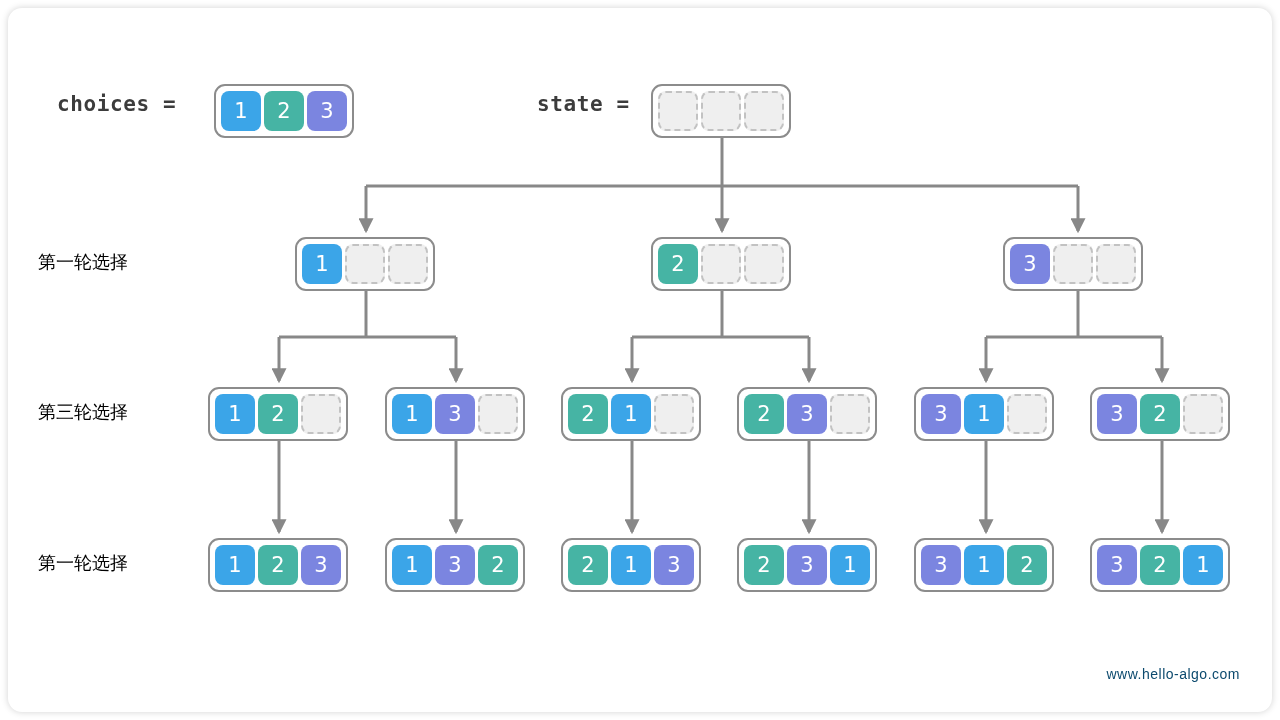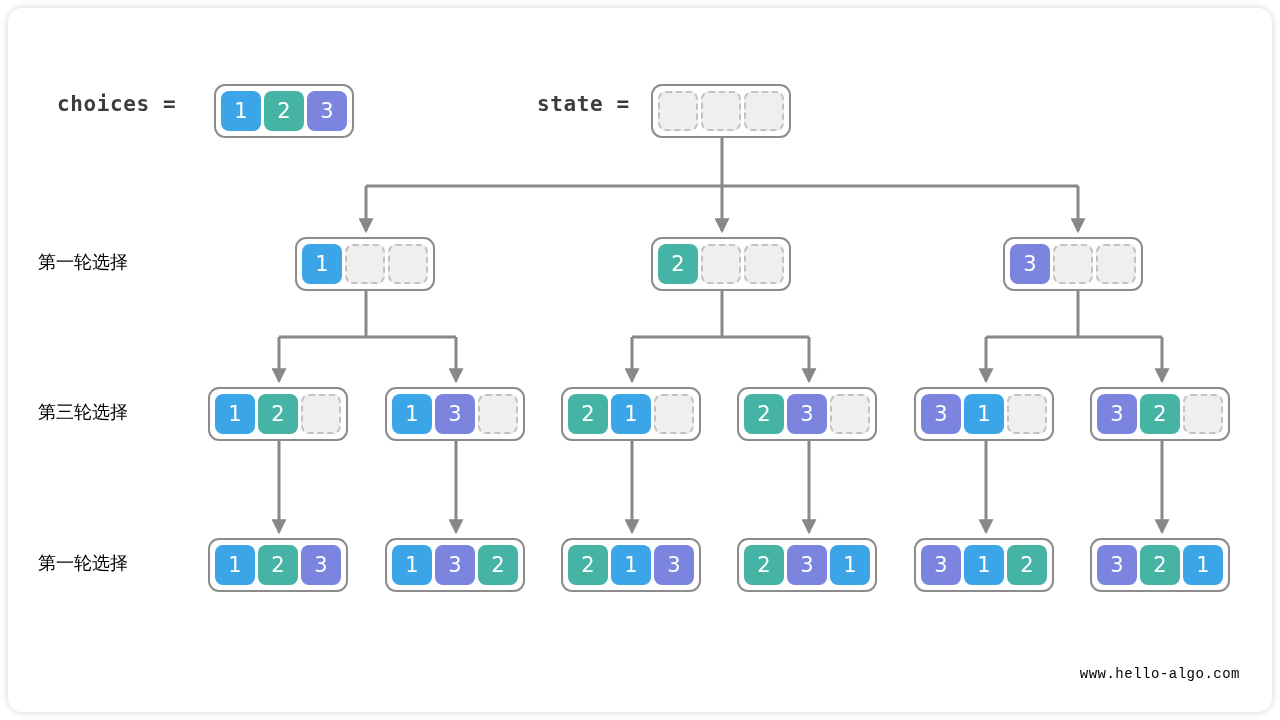--- a/index.html
+++ b/index.html
@@ -56,23 +56,23 @@
     font-family: "DejaVu Sans", sans-serif;
     font-size: 18px;
     color: #000000;
     white-space: nowrap;
   }
 
   .watermark {
     position: absolute;
     right: 40px;
     bottom: 38px;
-    font-family: Liberation Mono, monospace;
+    font-family: Liberation Sans, sans-serif;
     font-size: 14px;
-    color: #000000;
+    color: #0c4a6e;
     letter-spacing: 0.5px;
     white-space: nowrap;
   }
 
   
   .array {
     position: absolute;
     display: flex;
     align-items: center;
     gap: 3px;

